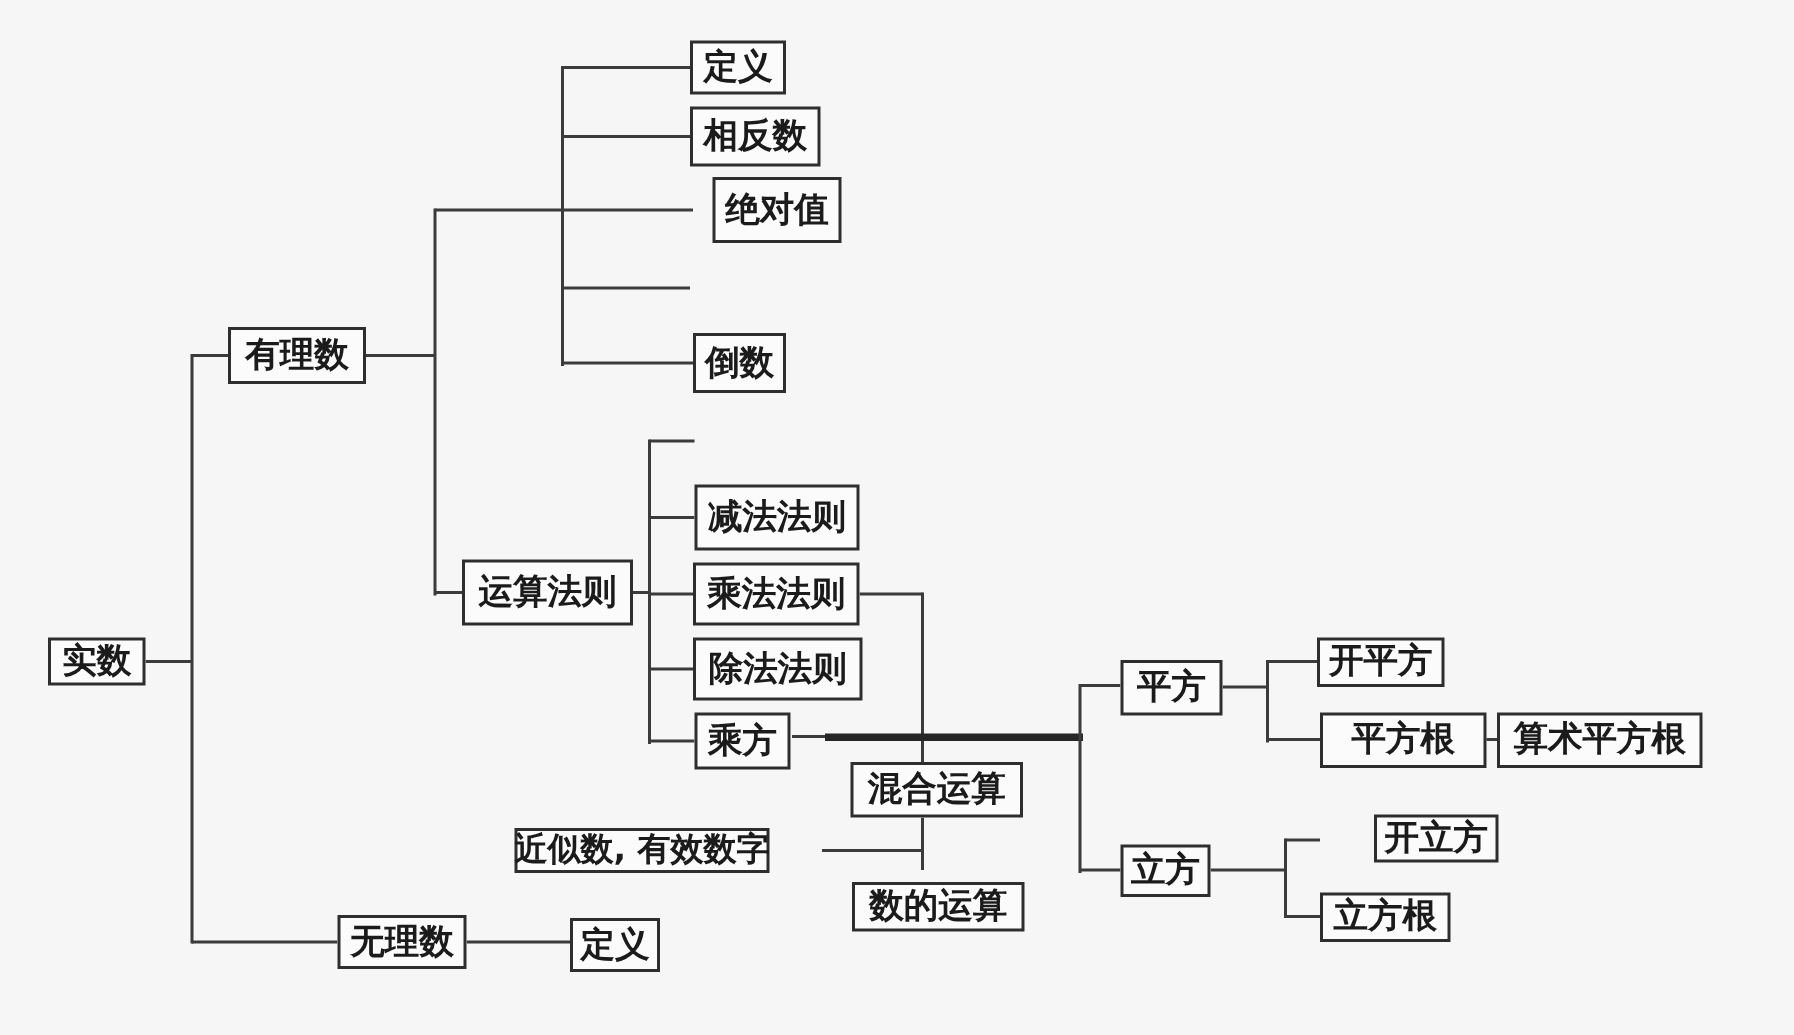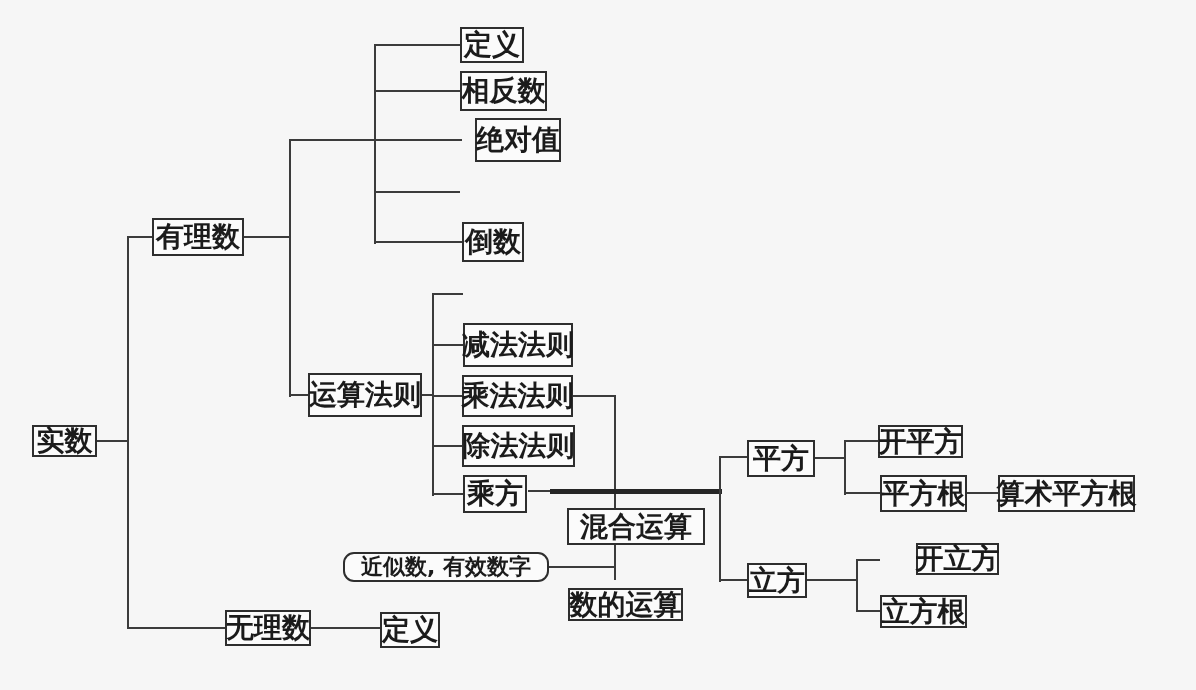--- a/index.html
+++ b/index.html
@@ -9,21 +9,21 @@
     font-family:"DejaVu Sans","Liberation Sans",sans-serif;
   }
   .canvas{
     position:relative;width:1196px;height:690px;
     background:#f6f6f6;overflow:hidden;
   }
   .node{
     position:absolute;box-sizing:border-box;
     border:2px solid #2e2e2e;background:#fbfbfb;
     display:flex;align-items:center;justify-content:center;
-    font-size:28px;font-weight:600;color:#1b1b1b;
+    font-size:23px;font-weight:600;color:#1b1b1b;
     white-space:nowrap;line-height:1;
   }
   .h,.v{position:absolute;background:#3b3b3b;}
   .h{height:2px;}
   .v{width:2px;}
   .h.thick{height:5px;background:#262626;}
   .small{font-size:22px;}
 </style>
 </head>
 <body>
@@ -93,27 +93,27 @@
   <div class="node" style="left:460px;top:71px;width:87px;height:40px;">相反数</div>
   <div class="node" style="left:475px;top:118px;width:86px;height:44px;">绝对值</div>
   <div class="node" style="left:462px;top:222px;width:62px;height:40px;text-align:right;">倒数</div>
 
   <div class="node" style="left:308px;top:373px;width:114px;height:44px;">运算法则</div>
   <div class="node" style="left:463px;top:323px;width:110px;height:44px;">减法法则</div>
   <div class="node" style="left:462px;top:425px;width:113px;height:42px;">除法法则</div>
   <div class="node" style="left:462px;top:375px;width:111px;height:42px;">乘法法则</div>
   <div class="node" style="left:463px;top:475px;width:64px;height:38px;">乘方</div>
 
-  <div class="node" style="left:567px;top:508px;width:138px;height:37px;">混合运算</div>
-  <div class="node small" style="left:343px;top:552px;width:206px;height:30px;border-radius:11px;">近似数, 有效数字</div>
+  <div class="node" style="left:567px;top:508px;width:115px;height:37px;">混合运算</div>
+  <div class="node small" style="left:343px;top:552px;width:170px;height:30px;">近似数, 有效数字</div>
   <div class="node" style="left:568px;top:588px;width:115px;height:33px;">数的运算</div>
   <div class="node" style="left:380px;top:612px;width:60px;height:36px;">定义</div>
 
   <div class="node" style="left:747px;top:440px;width:68px;height:37px;">平方</div>
   <div class="node" style="left:878px;top:425px;width:85px;height:33px;">开平方</div>
-  <div class="node" style="left:880px;top:475px;width:87px;height:37px;">平方根</div>
+  <div class="node" style="left:880px;top:475px;width:111px;height:37px;">平方根</div>
   <div class="node" style="left:998px;top:475px;width:137px;height:37px;">算术平方根</div>
 
   <div class="node" style="left:747px;top:563px;width:60px;height:35px;">立方</div>
   <div class="node" style="left:916px;top:543px;width:83px;height:32px;">开立方</div>
   <div class="node" style="left:880px;top:595px;width:87px;height:33px;">立方根</div>
 
 </div>
 
 </body></html>

